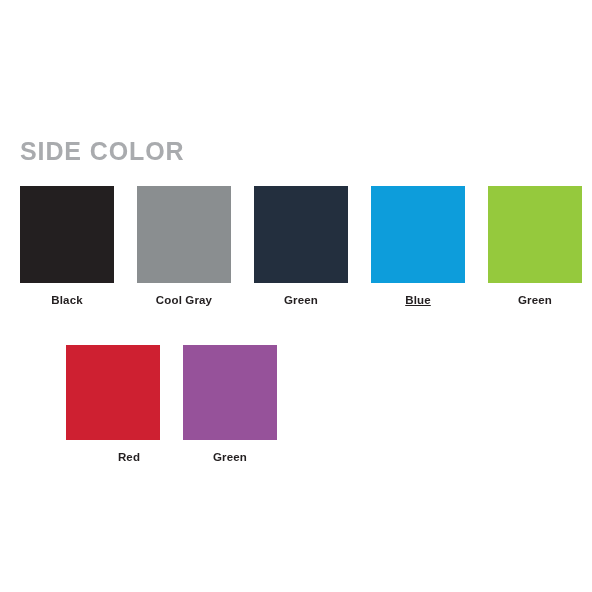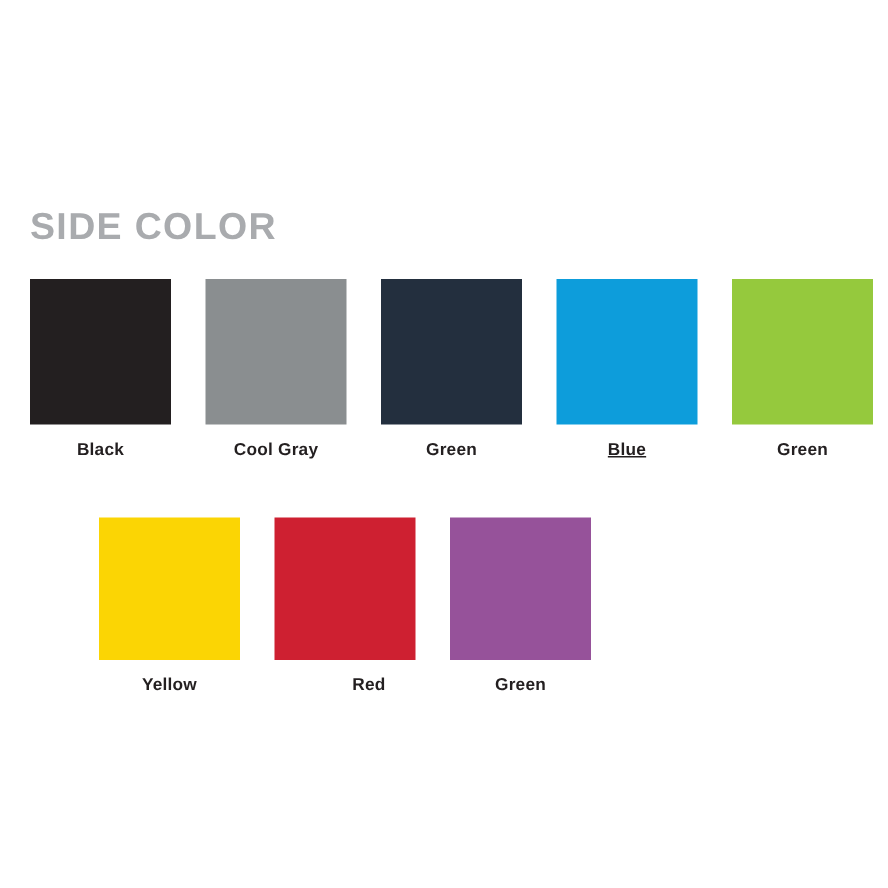--- a/index.html
+++ b/index.html
@@ -121,24 +121,20 @@
 
     <div class="swatch-cell">
       <div class="swatch-chip" style="background-color: rgb(149, 201, 61);"></div>
       <div class="swatch-label" style="color: rgb(35, 31, 32); text-align: center;">Green</div>
     </div>
 
   </div>
 
   <div class="swatch-row" id="swatch-row-2">
 
-    <div class="swatch-cell">
-      <div class="swatch-chip" style="background-color: rgb(251, 213, 4);"></div>
-      <div class="swatch-label" style="color: rgb(35, 31, 32);">Yellow</div>
-    </div>
 
 
     <div class="swatch-cell">
       <div class="swatch-chip" style="background-color: rgb(206, 32, 49);"></div>
       <div class="swatch-label" style="color: rgb(35, 31, 32); margin-left: 32px;">Red</div>
     </div>
 
     <div class="swatch-cell">
       <div class="swatch-chip" style="background-color: rgb(150, 82, 154);"></div>
       <div class="swatch-label" style="color: rgb(35, 31, 32);">Green</div>

